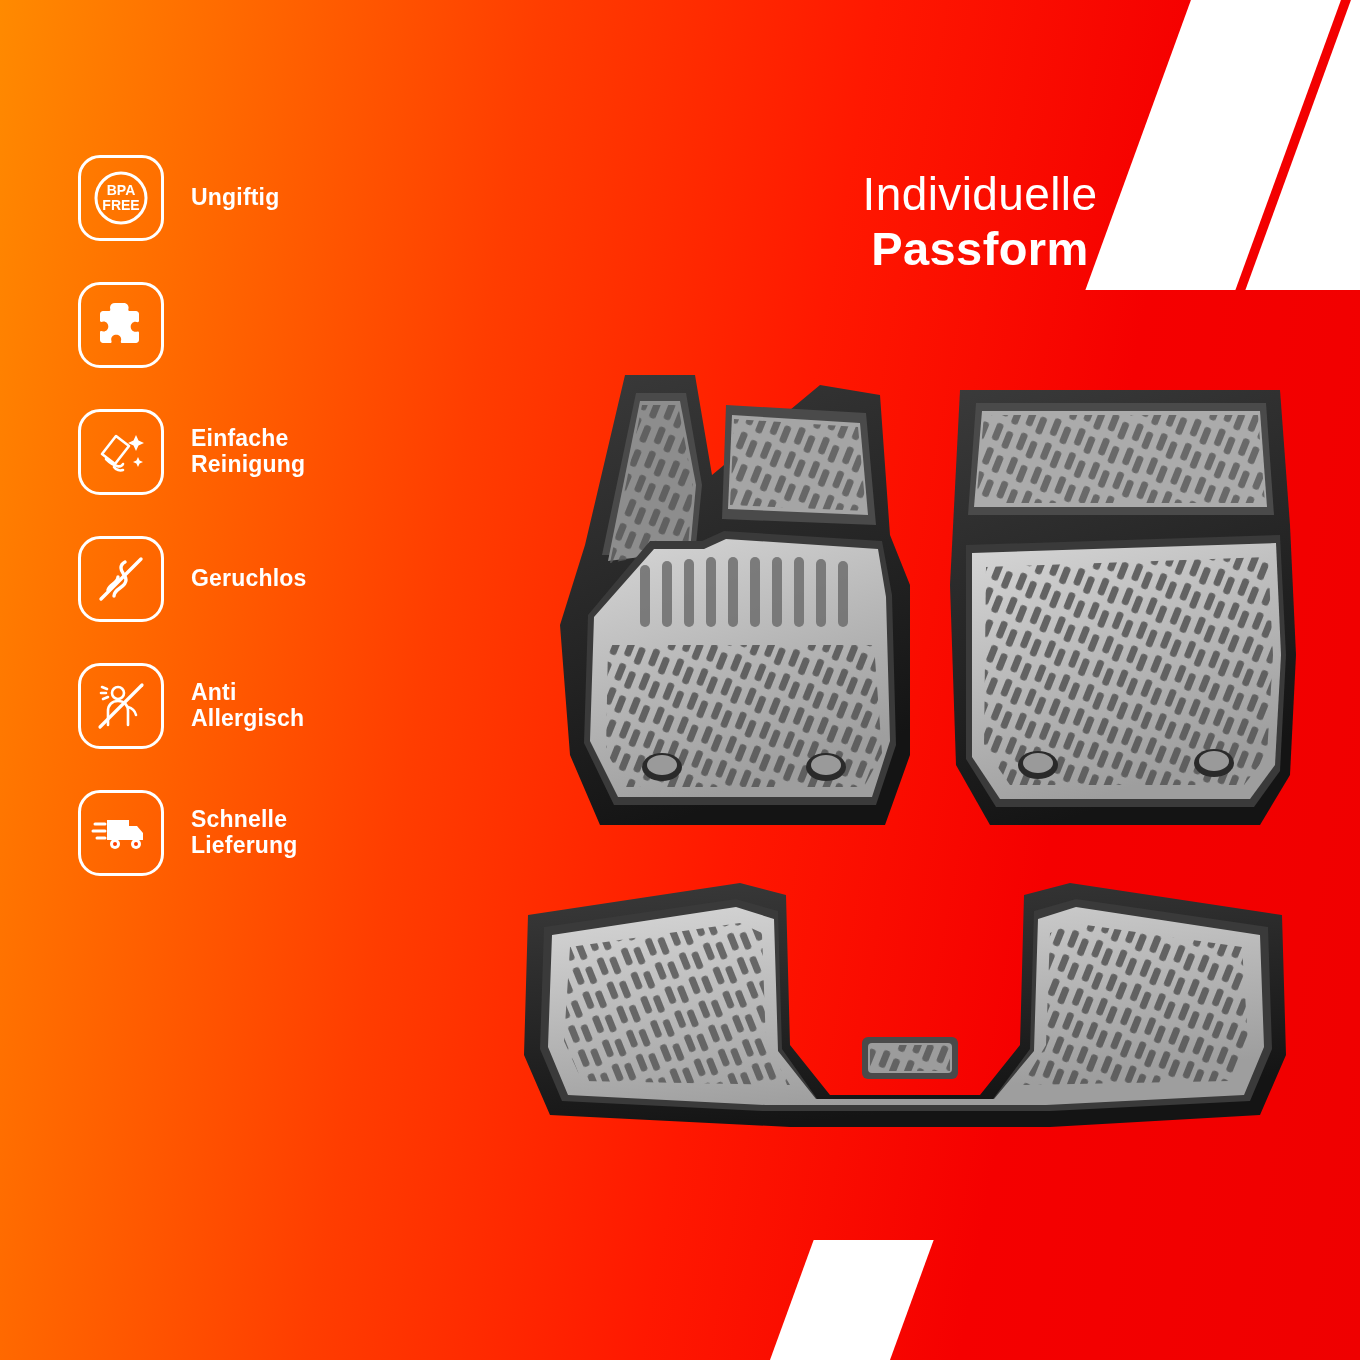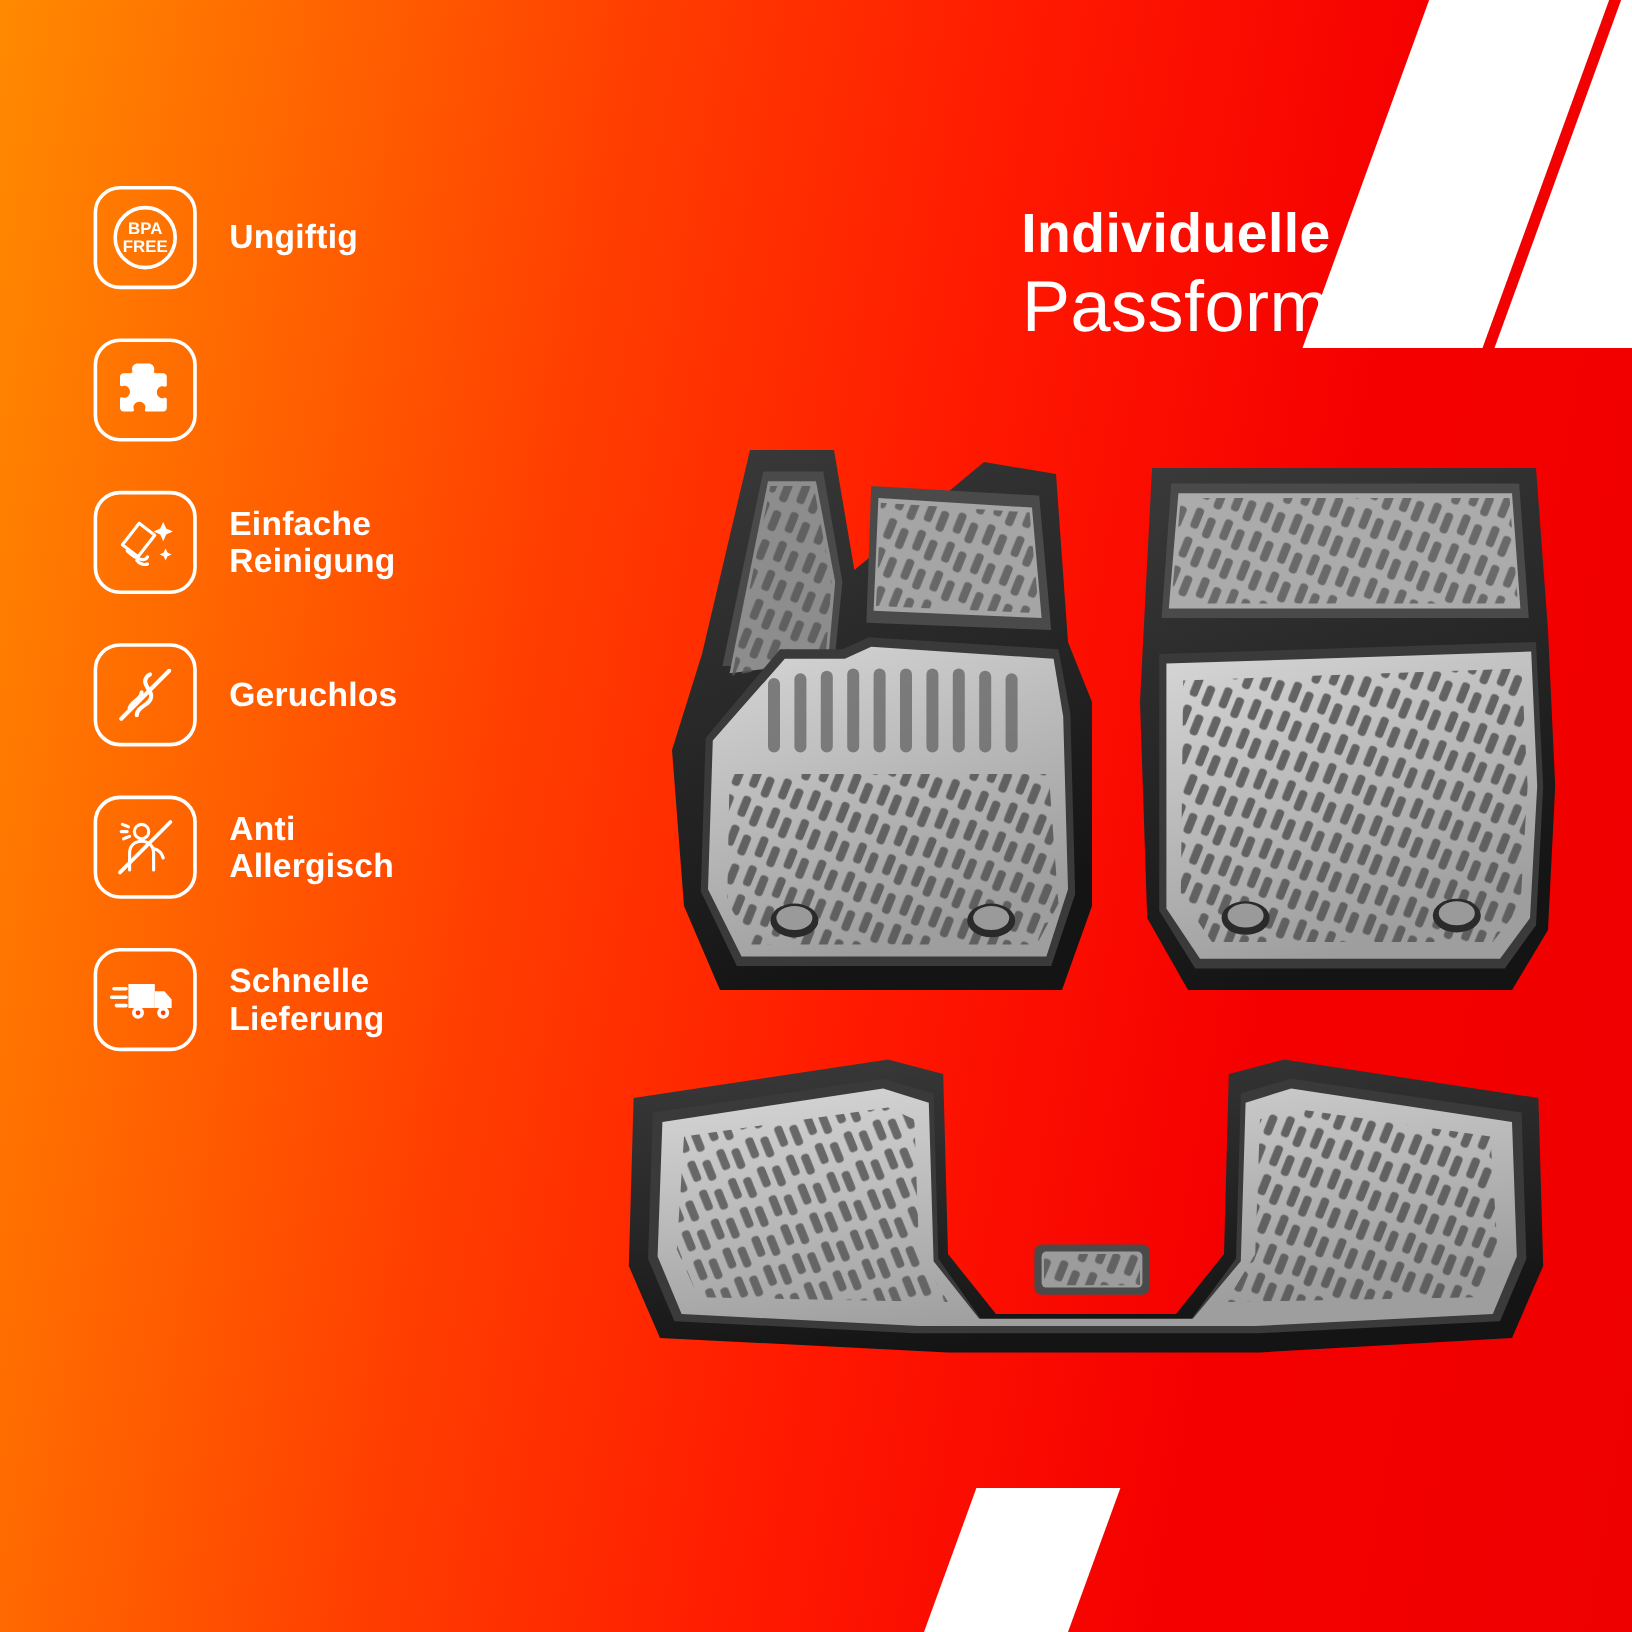--- a/index.html
+++ b/index.html
@@ -36,31 +36,31 @@
   .feature{
     display:flex;align-items:center;margin-bottom:41px;height:86px;
   }
   .icon-box{
     width:86px;height:86px;border:3px solid #ffffff;border-radius:22px;
     flex:0 0 86px;display:flex;align-items:center;justify-content:center;
     box-sizing:border-box;
   }
   .icon-box svg{display:block;}
   .feature-label{
-    margin-left:27px;color:#ffffff;font-weight:bold;font-size:28px;
+    margin-left:27px;color:#ffffff;font-weight:bold;font-size:23px;
     line-height:1.12;letter-spacing:0.2px;
   }
 
   
   .heading{
     position:absolute;left:700px;top:168px;width:560px;text-align:center;
     color:#ffffff;
   }
-  .heading .line1{font-size:46px;font-weight:700;line-height:1.15;letter-spacing:0.4px;}
-  .heading .line2{font-size:60px;font-weight:normal;line-height:1.18;letter-spacing:0.4px;}
+  .heading .line1{font-size:46px;font-weight:400;line-height:1.15;letter-spacing:0.4px;}
+  .heading .line2{font-size:47px;font-weight:bold;line-height:1.18;letter-spacing:0.4px;}
 
   
   .product{
     position:absolute;left:490px;top:355px;width:830px;height:830px;
   }
 </style>
 </head>
 <body>
 
 <div class="canvas">

